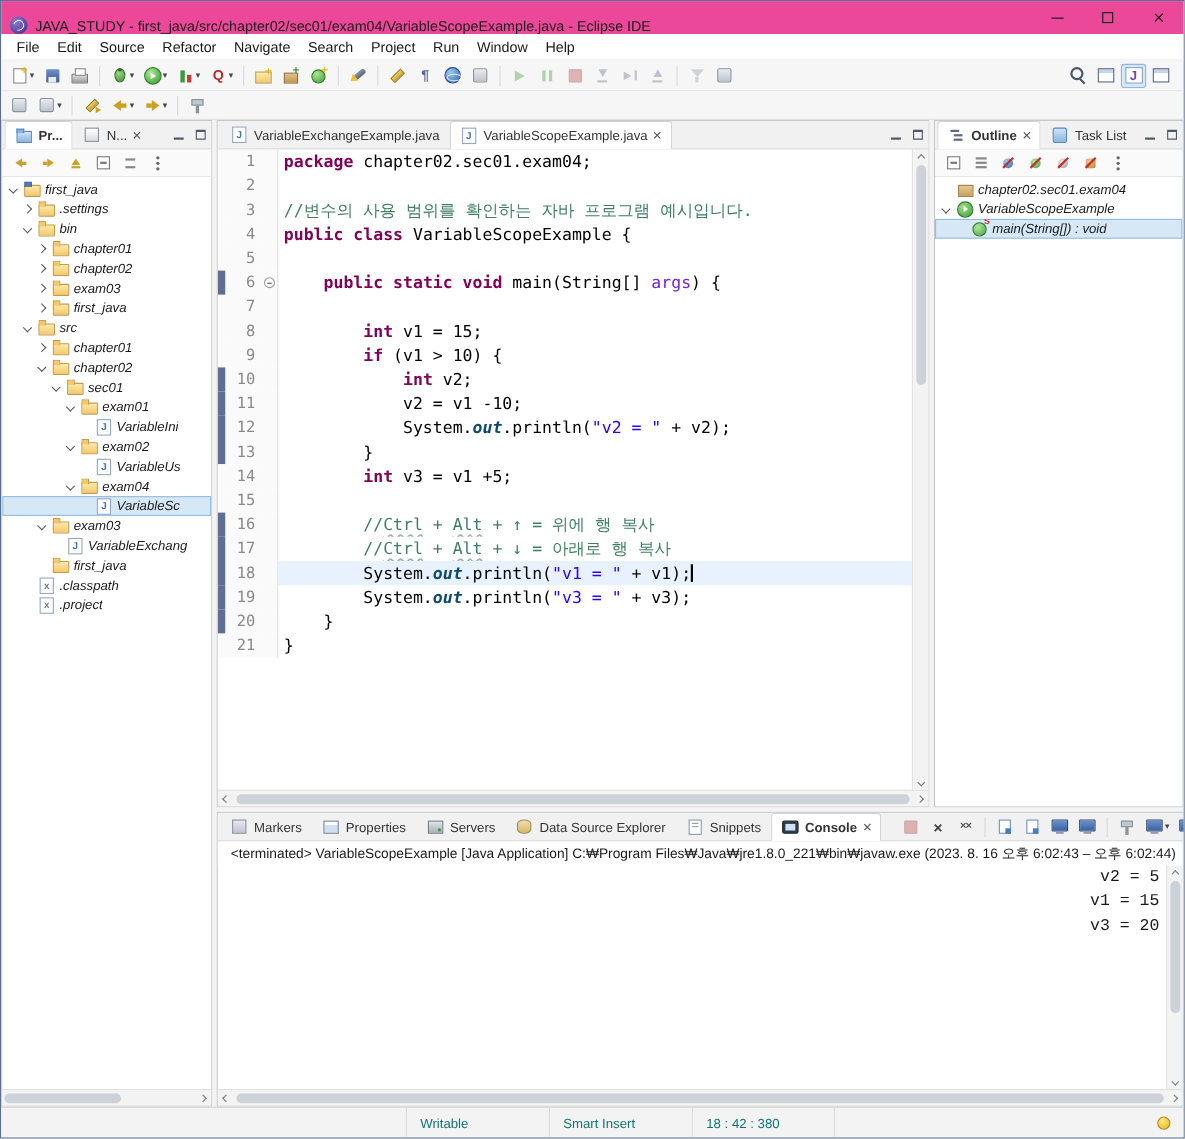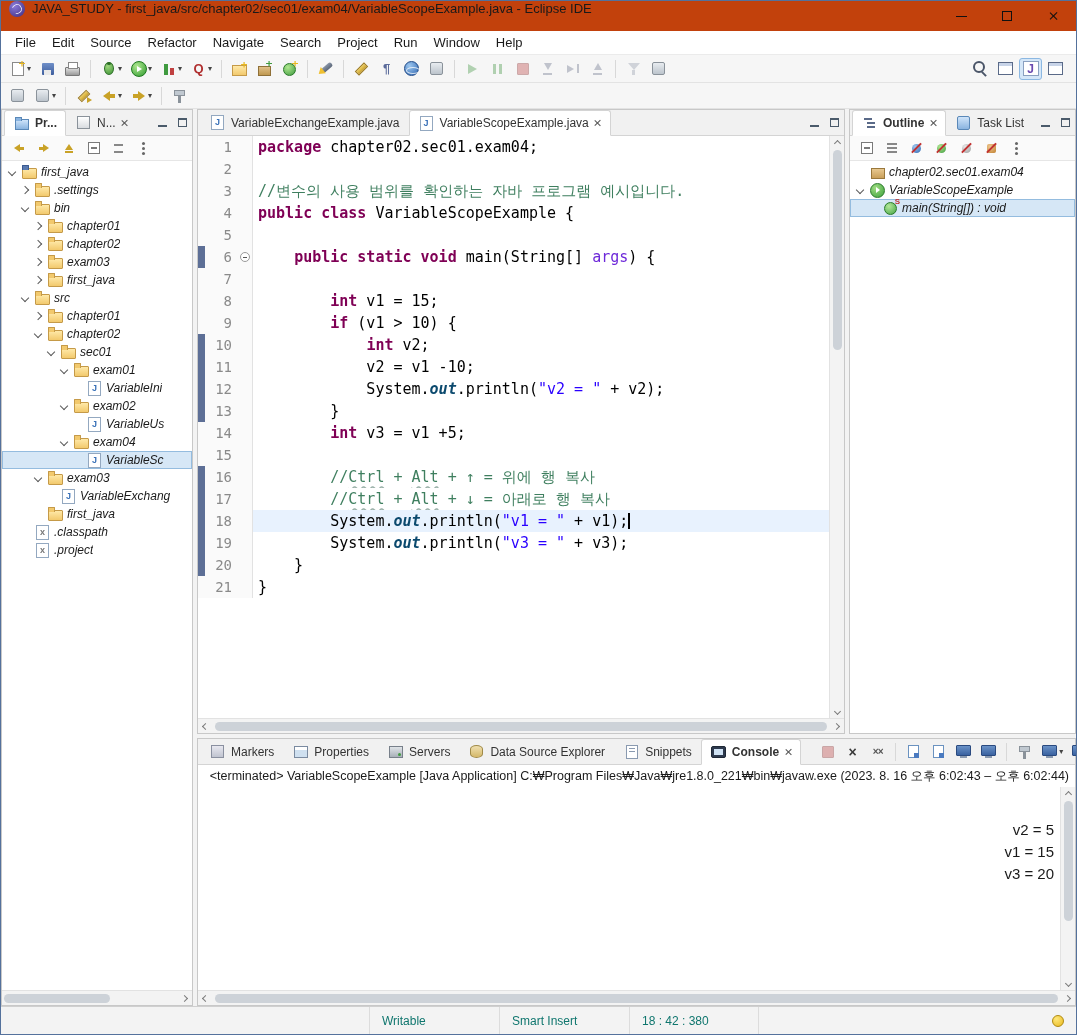--- a/index.html
+++ b/index.html
@@ -6,21 +6,21 @@
   html,body { margin:0; padding:0; background:#9a9a9a; }
   .window {
     width:1077px; height:1035px; margin:0 auto;
     display:flex; flex-direction:column;
     border:1px solid #54719c; background:#f3f3f3;
     font-family:"Liberation Sans", sans-serif; color:#1a1a1a;
     overflow:hidden;
   }
 
   
-  .titlebar { height:30px; background:#c2410c; display:flex; align-items:flex-start; gap:7px; padding-left:8px; font-size:13px; flex:none; }
+  .titlebar { height:30px; background:#ec4899; display:flex; align-items:flex-end; gap:7px; padding-left:8px; font-size:13px; flex:none; }
   .app-icon { width:16px; height:16px; border-radius:50%; background:radial-gradient(circle at 35% 30%, #8a7ad8, #3a2a80); position:relative; flex:none; }
   .app-icon::after { content:''; position:absolute; inset:3px; border:1.5px solid rgba(255,255,255,.85); border-left-color:transparent; border-radius:50%; transform:rotate(-30deg); }
   .win-controls { margin-left:auto; display:flex; height:100%; }
   .win-btn { width:46px; height:100%; display:flex; align-items:center; justify-content:center; }
   .tg-min { width:11px; height:1px; background:#111; }
   .tg-max { width:10px; height:10px; border:1px solid #111; }
   .xicon { width:10px; height:10px; position:relative; display:inline-block; }
   .xicon::before,.xicon::after { content:''; position:absolute; left:4.5px; top:0; width:1.4px; height:10px; background:#555; }
   .xicon::before { transform:rotate(45deg); }
   .xicon::after { transform:rotate(-45deg); }
@@ -214,21 +214,21 @@
   .sb-btn { width:15px; height:14px; display:flex; align-items:center; justify-content:center; flex:none; }
   .sb-btn .chev { width:5px; height:5px; border-color:#7a7a7a; }
   .vthumb { width:9px; background:#cdd2d8; border-radius:5px; flex:none; }
   .hthumb { height:9px; background:#cdd2d8; border-radius:5px; flex:none; }
   .sb-fill { flex:1; }
 
   
   .console-actions { display:flex; align-items:center; margin-left:14px; }
   .console-header { height:22px; font-size:12.5px; padding:3px 6px; white-space:nowrap; overflow:hidden; flex:none; background:#fff; }
   .console-body-wrap { flex:1; display:flex; min-height:0; }
-  .console-out { flex:1; font-family:Liberation Sans, sans-serif; font-size:15px; line-height:22px; padding:0 6px; overflow:hidden;margin-top:32px; }
+  .console-out { flex:1; font-family:Liberation Mono, monospace; font-size:15px; line-height:22px; padding:0 6px; overflow:hidden; }
 
   
   .statusbar { height:28px; background:#f3f3f3; border-top:1px solid #cfcfcf; display:flex; align-items:center; font-size:12px; color:#0f766e; flex:none; }
   .sb-spacer { width:368px; flex:none; }
   .sb-field { width:130px; height:100%; display:flex; align-items:center; padding-left:12px; border-left:1px solid #dcdcdc; flex:none; }
   .sb-field.last { border-right:1px solid #dcdcdc; }
   .sb-lamp { width:12px; height:12px; border-radius:50%; background:radial-gradient(circle at 35% 30%, #ffe87a, #e8b820); border:1px solid #b08a10; margin:0 12px 0 auto; flex:none; }
 </style>
 </head>
 <body>

